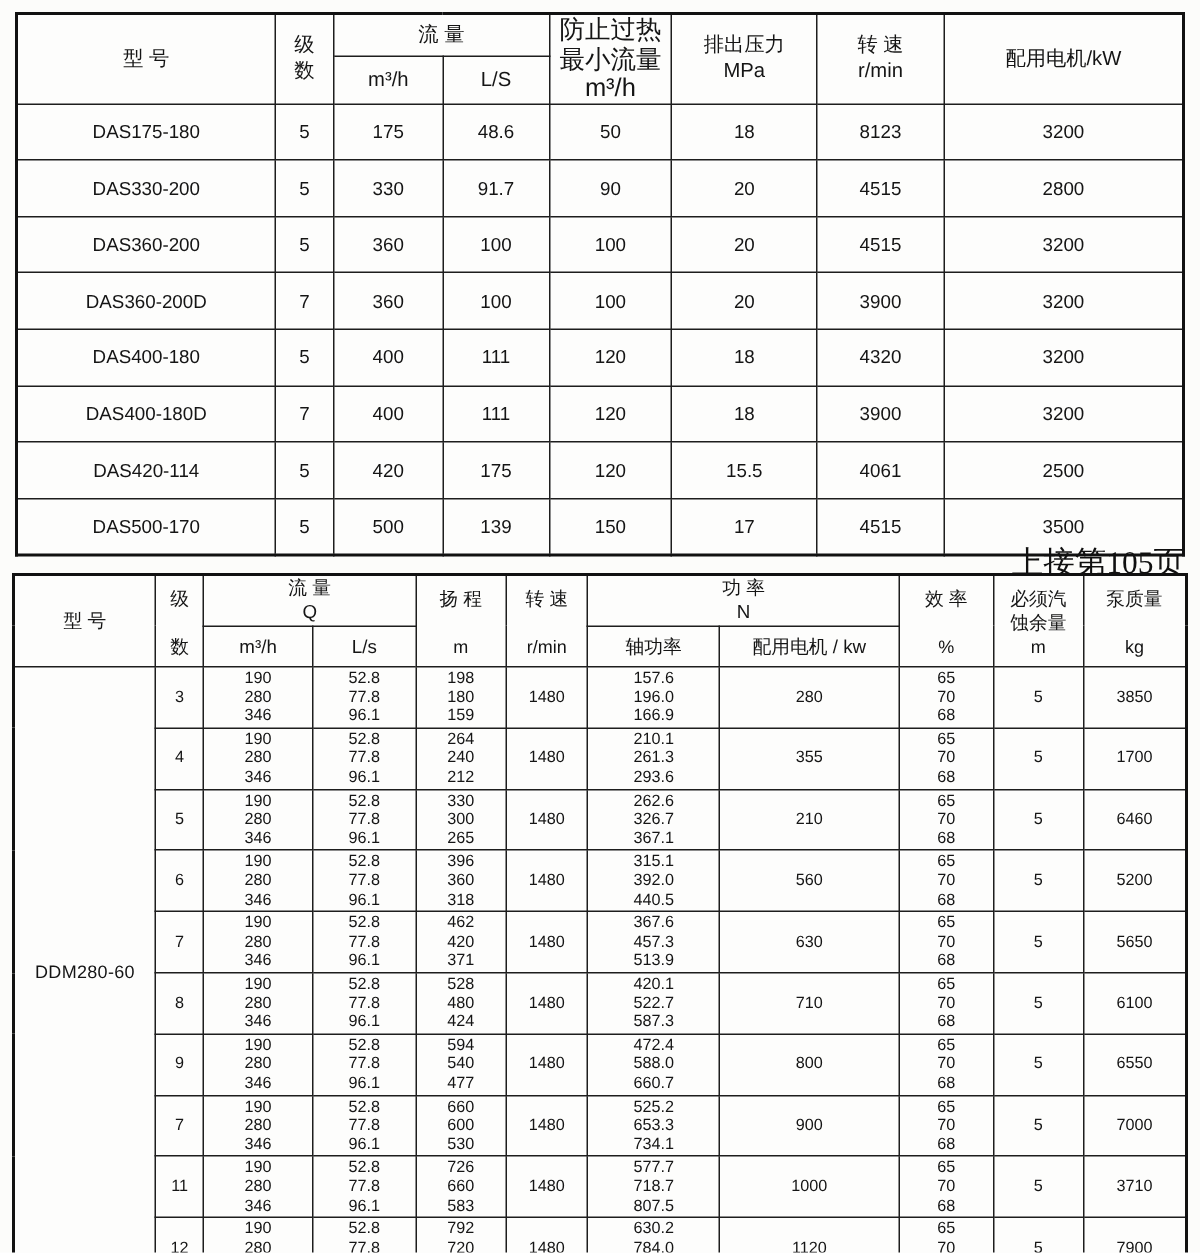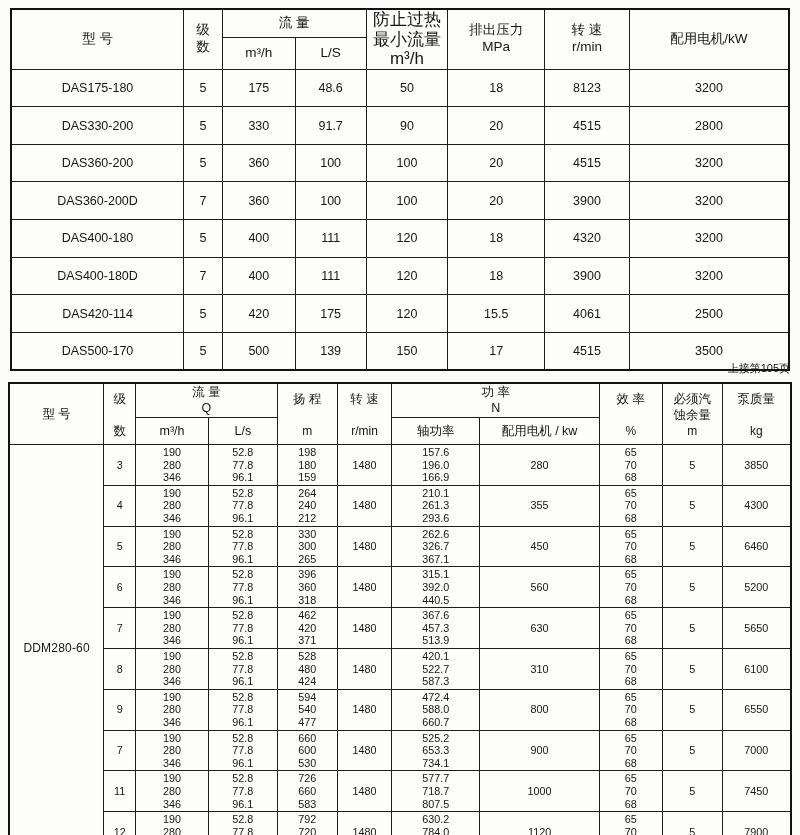--- a/index.html
+++ b/index.html
@@ -34,22 +34,23 @@
   .t1 th { font-weight: normal; font-size: 13.5px; line-height: 1.25; }
   .t1 thead tr:nth-child(1) th { height: 26px; }
   .t1 thead tr:nth-child(2) th { height: 28px; }
   .t1 td { height: 37.6px; font-size: 12.5px; }
   .t1 .small { font-size: 17px; line-height: 1.15; }
 
   
   .page-note {
     position: absolute;
     top: 361px; right: 10px;
-    font-size: 11px;
+    font-size: 21px;
     color: #101010;
+    font-family: Liberation Serif, serif;
   }
 
   
   .t2 { top: 382px; left: 8px; width: 784px; }
   .t2 th { font-weight: normal; font-size: 12.5px; line-height: 1.3; }
   .t2 thead tr:nth-child(1) th { height: 30px; }
   .t2 thead tr:nth-child(2) th { height: 27px; }
   .t2 td {
     height: 39.1px;
     font-size: 10.8px;
@@ -296,39 +297,39 @@
 212</td>
         <td>1480</td>
         <td class="pre">210.1
 261.3
 293.6</td>
         <td>355</td>
         <td class="pre">65
 70
 68</td>
         <td>5</td>
-        <td>4300</td>
+        <td>1700</td>
       </tr>
         <tr>
 
         <td>5</td>
         <td class="pre">190
 280
 346</td>
         <td class="pre">52.8
 77.8
 96.1</td>
         <td class="pre">330
 300
 265</td>
         <td>1480</td>
         <td class="pre">262.6
 326.7
 367.1</td>
-        <td>450</td>
+        <td>210</td>
         <td class="pre">65
 70
 68</td>
         <td>5</td>
         <td>6460</td>
       </tr>
         <tr>
 
         <td>6</td>
         <td class="pre">190
@@ -383,21 +384,21 @@
         <td class="pre">52.8
 77.8
 96.1</td>
         <td class="pre">528
 480
 424</td>
         <td>1480</td>
         <td class="pre">420.1
 522.7
 587.3</td>
-        <td>310</td>
+        <td>710</td>
         <td class="pre">65
 70
 68</td>
         <td>5</td>
         <td>6100</td>
       </tr>
         <tr>
 
         <td>9</td>
         <td class="pre">190
@@ -457,21 +458,21 @@
 583</td>
         <td>1480</td>
         <td class="pre">577.7
 718.7
 807.5</td>
         <td>1000</td>
         <td class="pre">65
 70
 68</td>
         <td>5</td>
-        <td>7450</td>
+        <td>3710</td>
       </tr>
         <tr>
 
         <td>12</td>
         <td class="pre">190
 280
 346</td>
         <td class="pre">52.8
 77.8
 96.1</td>

